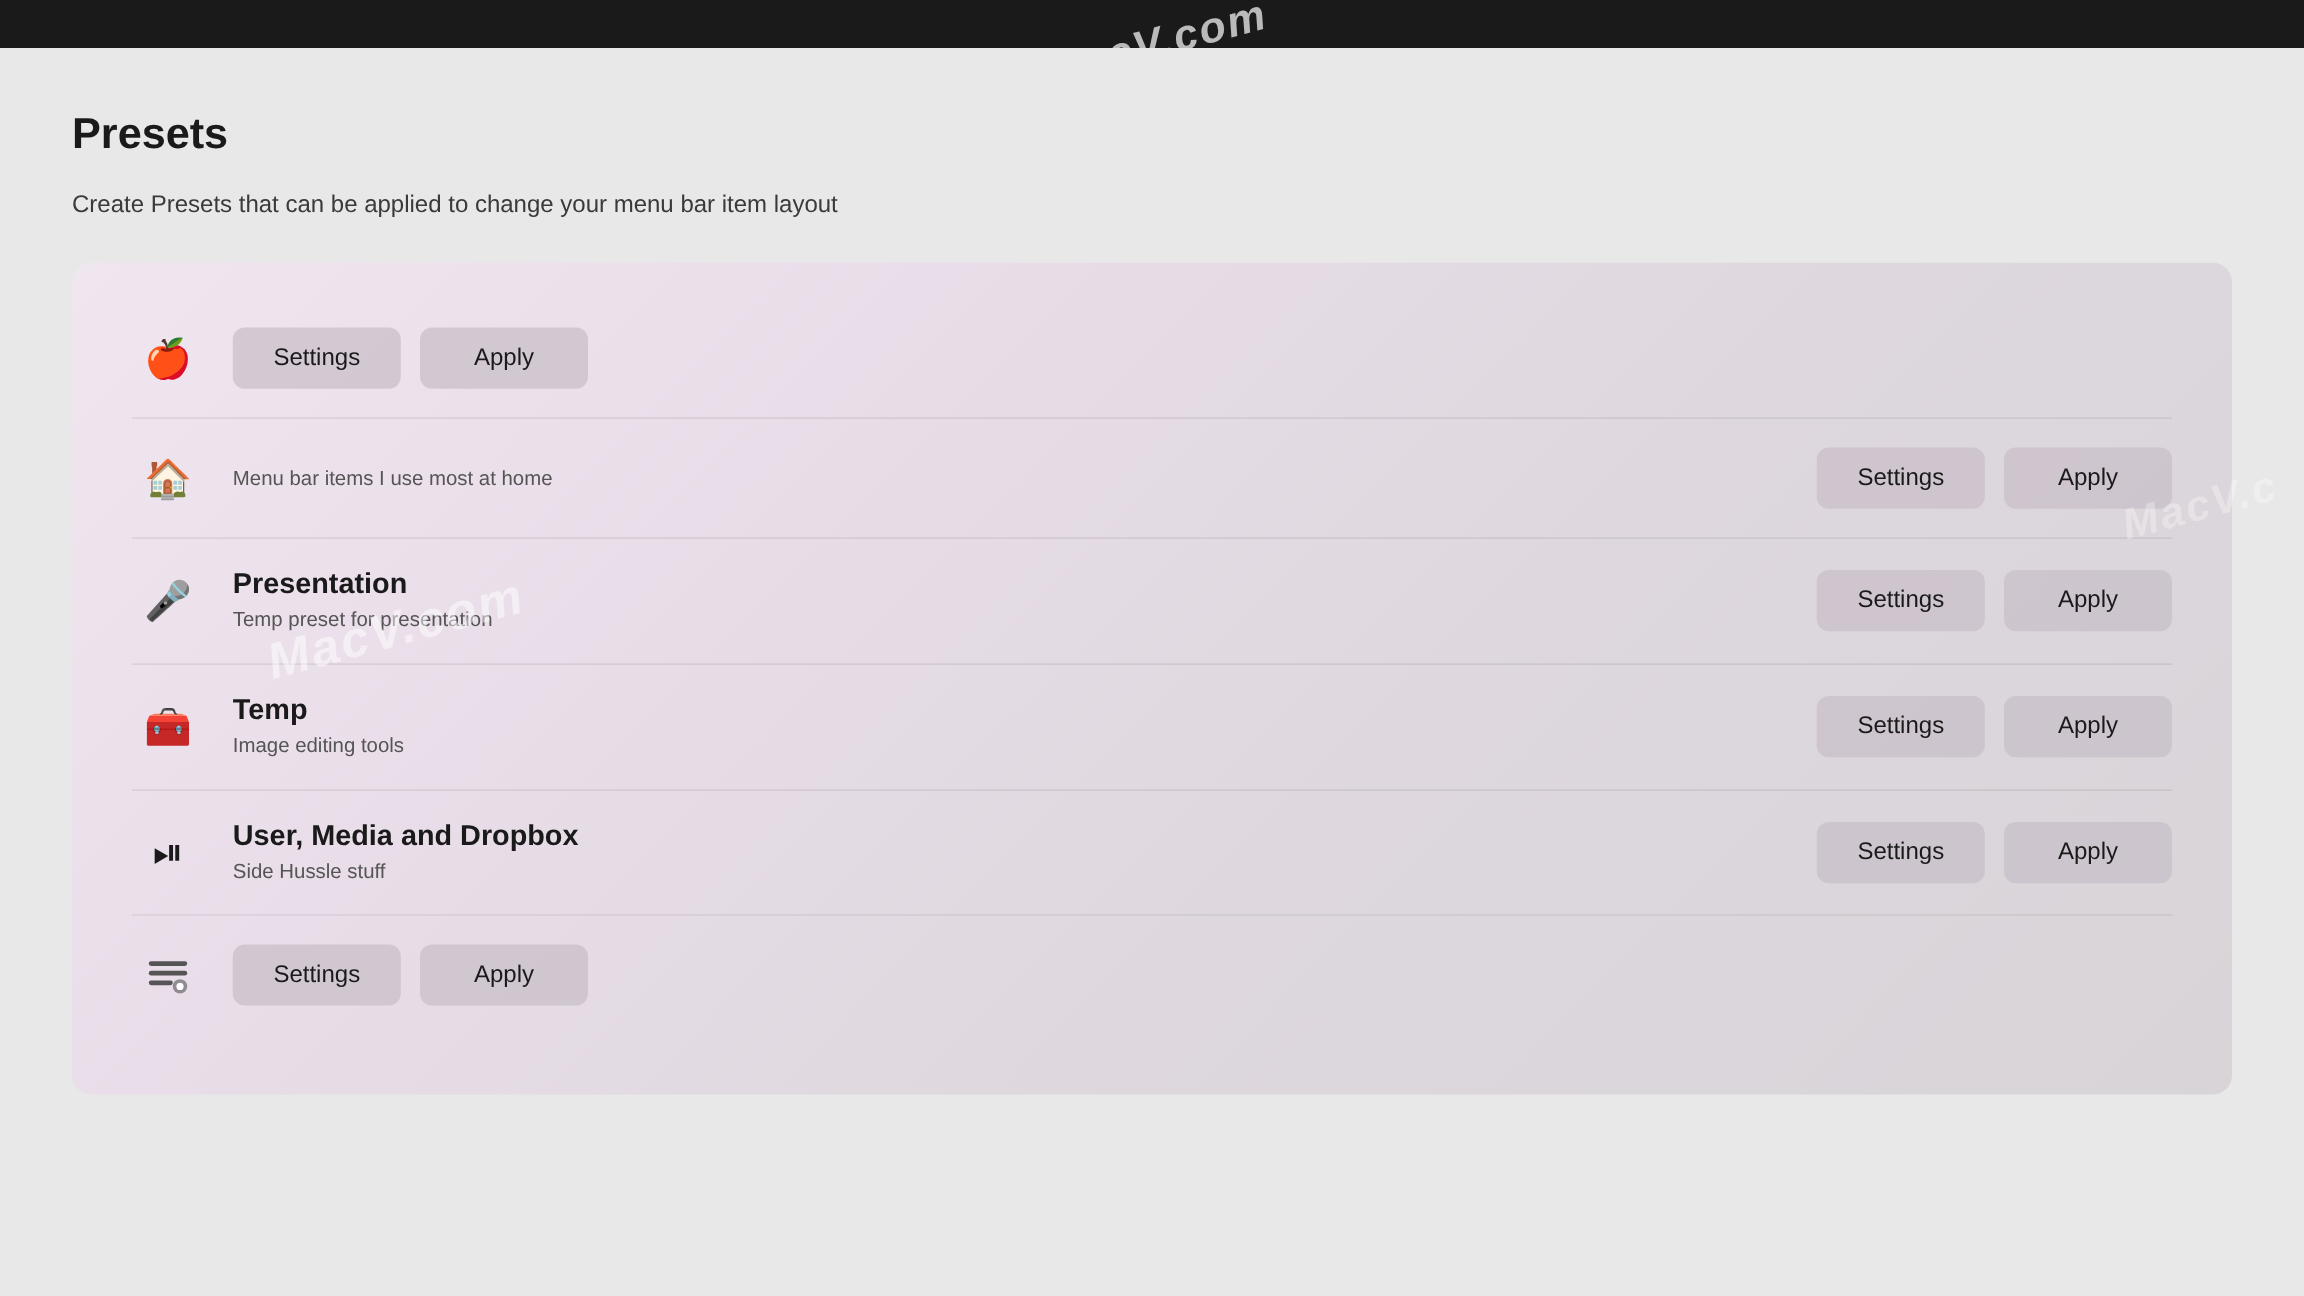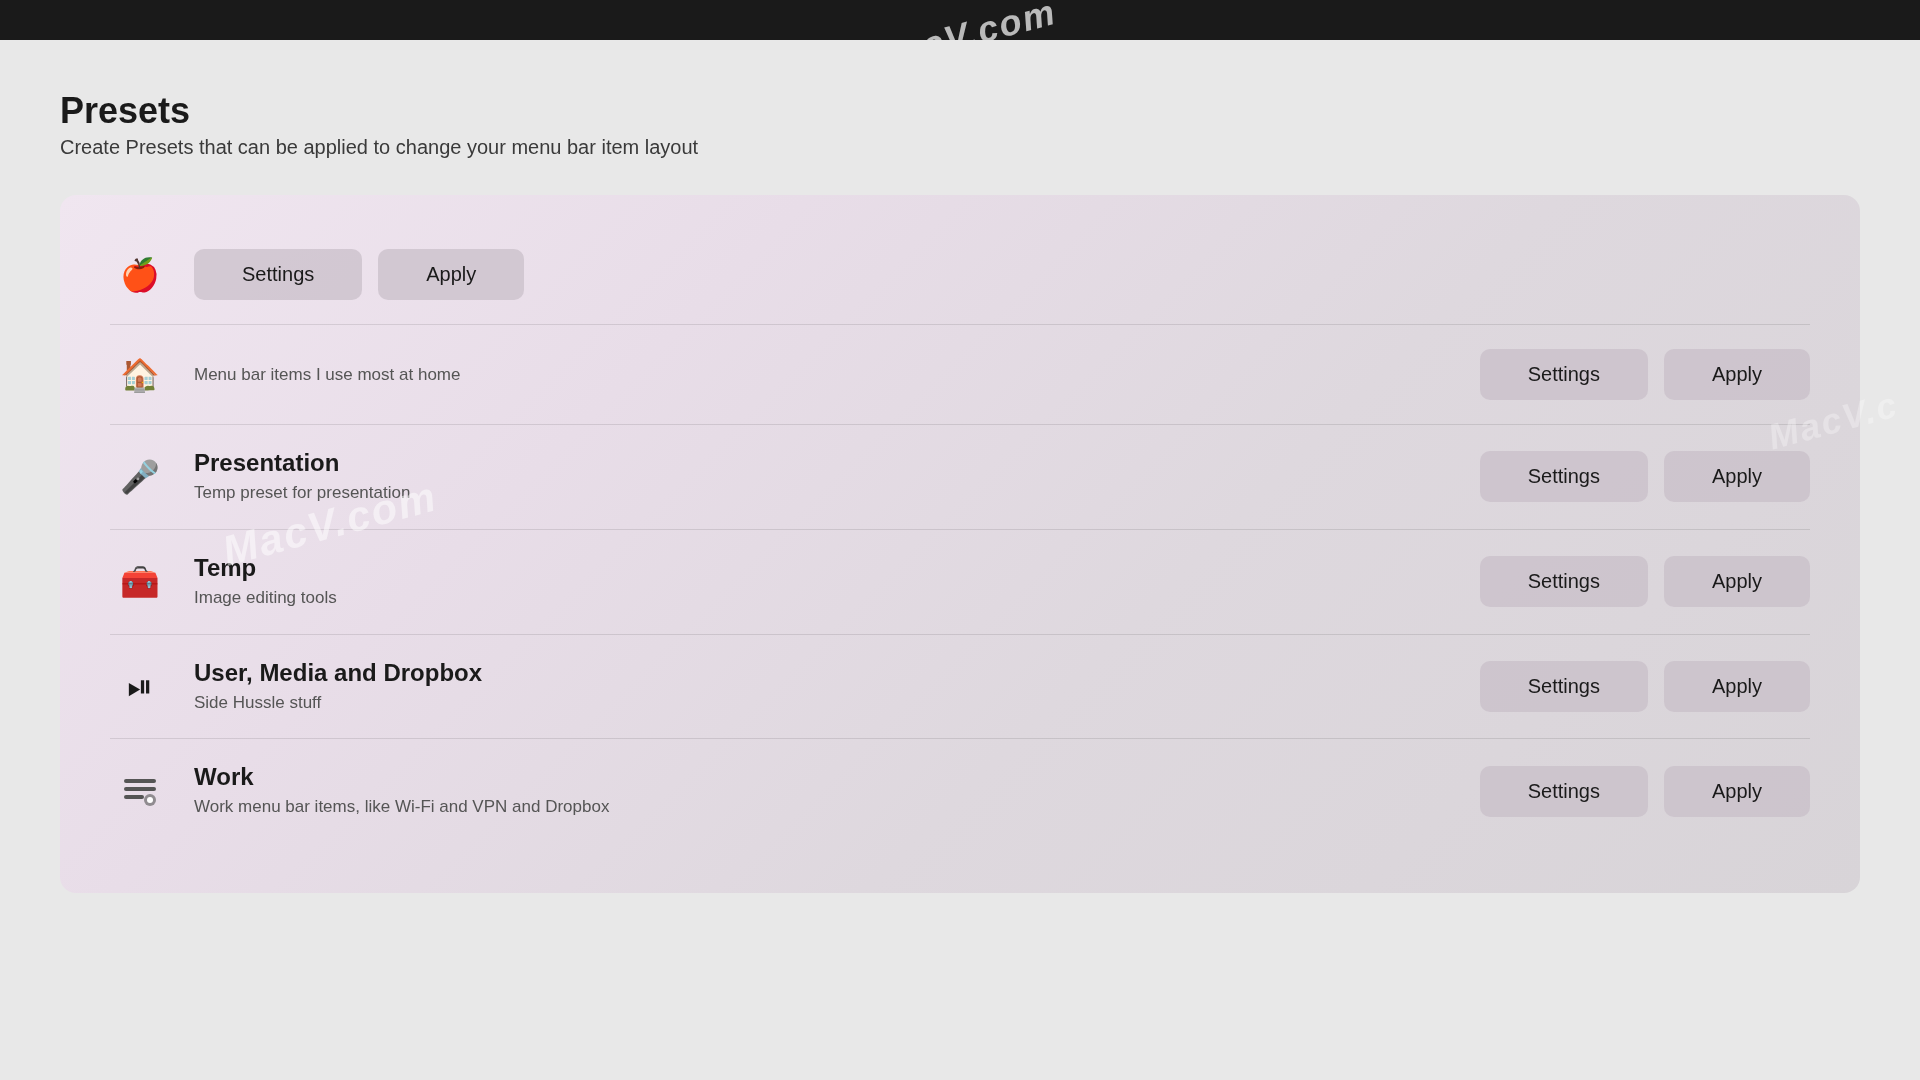--- a/index.html
+++ b/index.html
@@ -37,21 +37,21 @@
 
     .page-container {
       padding: 50px 60px 60px 60px;
       position: relative;
     }
 
     .page-title {
       font-size: 36px;
       font-weight: 700;
       color: #1a1a1a;
-      margin-bottom: 4px;
+      margin-bottom: 28px;
     }
 
     .page-subtitle {
       font-size: 20px;
       color: #3a3a3a;
       margin-bottom: 36px;
     }
 
     .presets-container {
       background: linear-gradient(135deg, #f0e6f0 0%, #e8dde8 30%, #ded8de 60%, #d8d4d8 100%);
@@ -99,21 +99,21 @@
       line-height: 1.4;
     }
 
     .preset-actions {
       display: flex;
       gap: 16px;
       flex-shrink: 0;
     }
 
     .btn-settings, .btn-apply {
-      padding: 14px 48px;
+      padding: 14px 28px;
       border-radius: 10px;
       font-size: 20px;
       font-weight: 500;
       cursor: pointer;
       border: none;
       min-width: 140px;
     }
 
     .btn-settings {
       background: rgba(200, 190, 200, 0.7);
@@ -226,24 +226,20 @@
     <div class="preset-row">
       <div class="preset-icon">
         <svg width="36" height="36" viewBox="0 0 36 36" fill="none" xmlns="http://www.w3.org/2000/svg">
           <rect x="2" y="6" width="32" height="4" rx="2" fill="#555"></rect>
           <rect x="2" y="14" width="32" height="4" rx="2" fill="#555"></rect>
           <rect x="2" y="22" width="20" height="4" rx="2" fill="#555"></rect>
           <circle cx="28" cy="27" r="6" fill="#555" opacity="0.6"></circle>
           <circle cx="28" cy="27" r="3" fill="white"></circle>
         </svg>
       </div>
-      <div class="preset-info">
-        <div class="preset-name">Work</div>
-        <div class="preset-desc">Work menu bar items, like Wi-Fi and VPN and Dropbox</div>
-      </div>
       <div class="preset-actions">
         <button class="btn-settings">Settings</button>
         <button class="btn-apply">Apply</button>
       </div>
     </div>
 
   </div>
 </div>
 
 </body></html>

